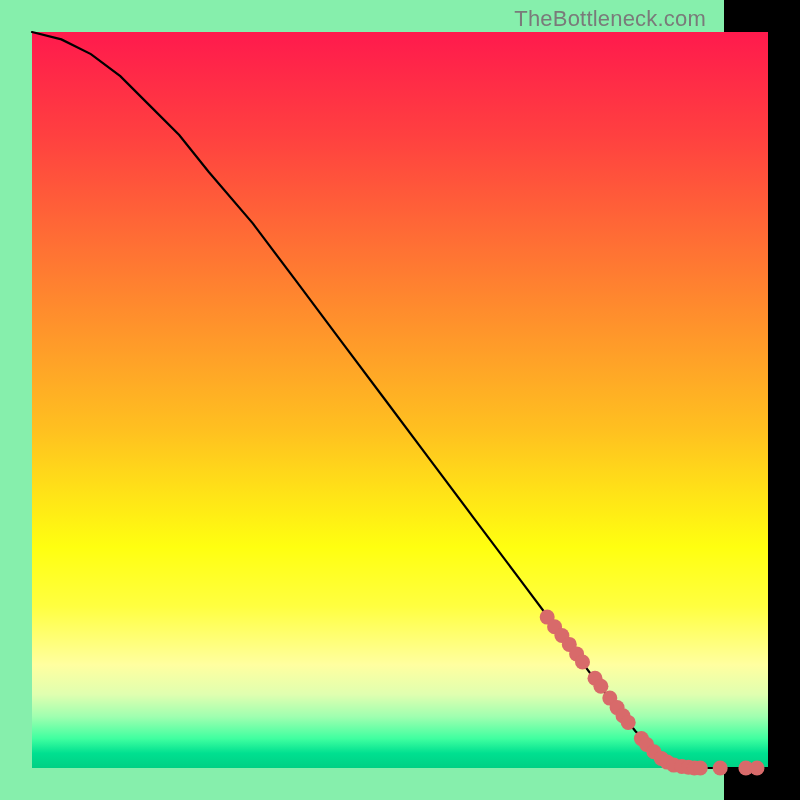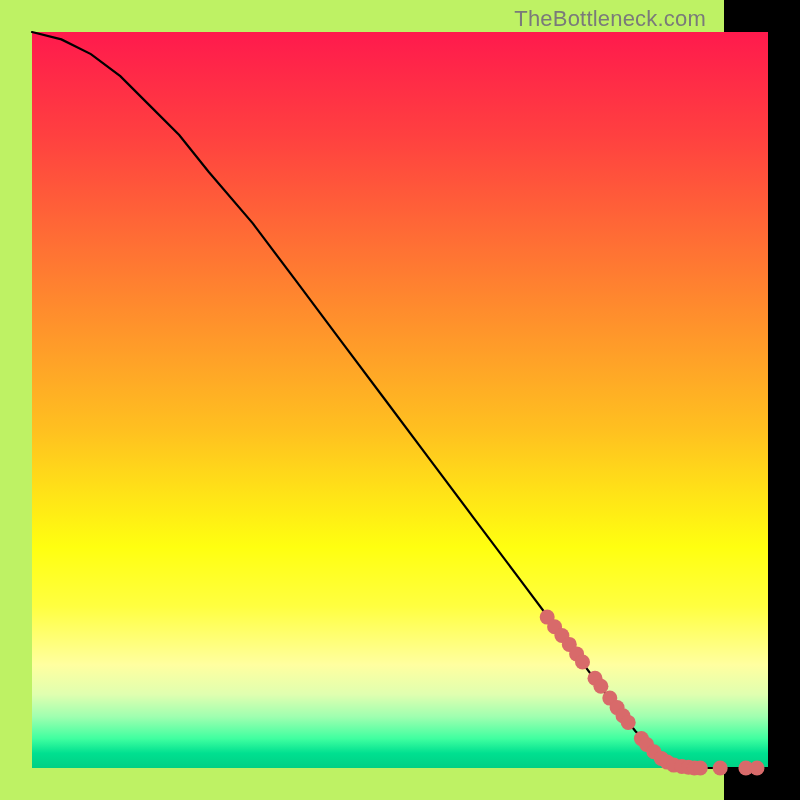--- a/index.html
+++ b/index.html
@@ -10,21 +10,21 @@
     background: #000;
     overflow: hidden;
     font-family: Arial, Helvetica, sans-serif;
   }
   .frame {
     position: absolute;
     left: 0;
     top: 0;
     width: 724px;
     height: 800px;
-    background: #bef264;
+    background: #86efac;
   }
   .plot {
     position: absolute;
     left: 32px;
     top: 32px;
     width: 736px;
     height: 736px;
     
     background: linear-gradient(to bottom,
       #ff1a4d 0%,

